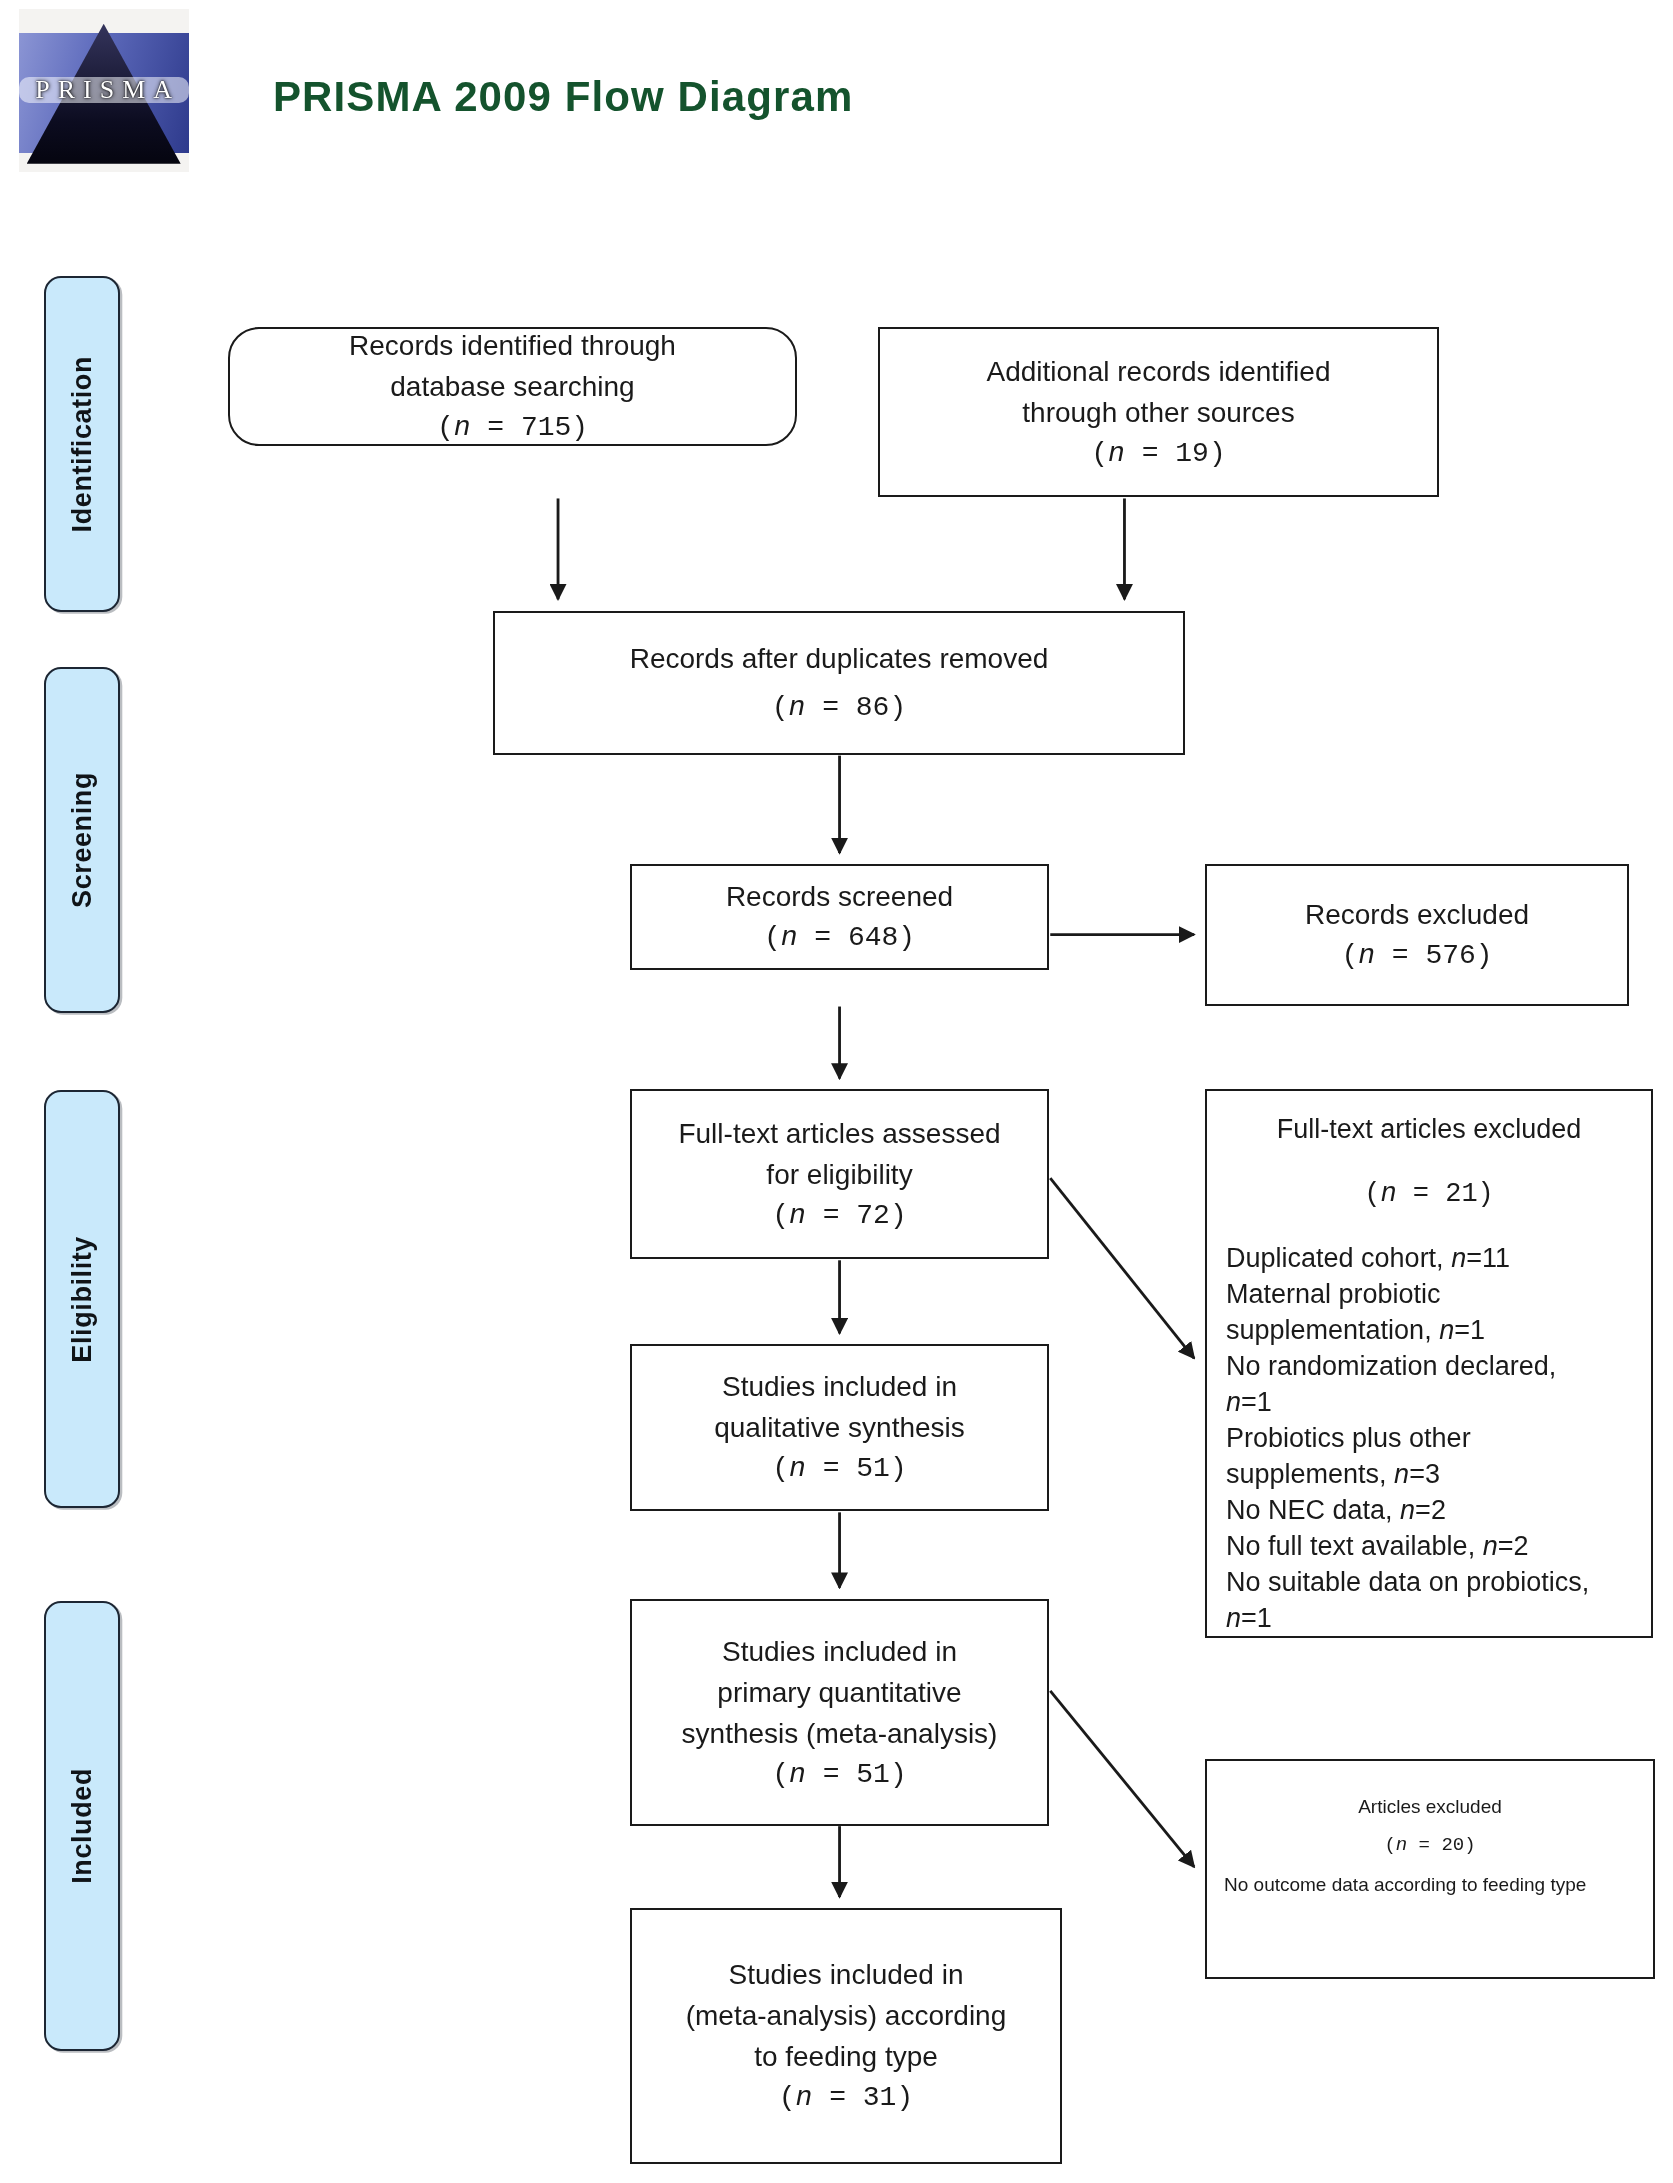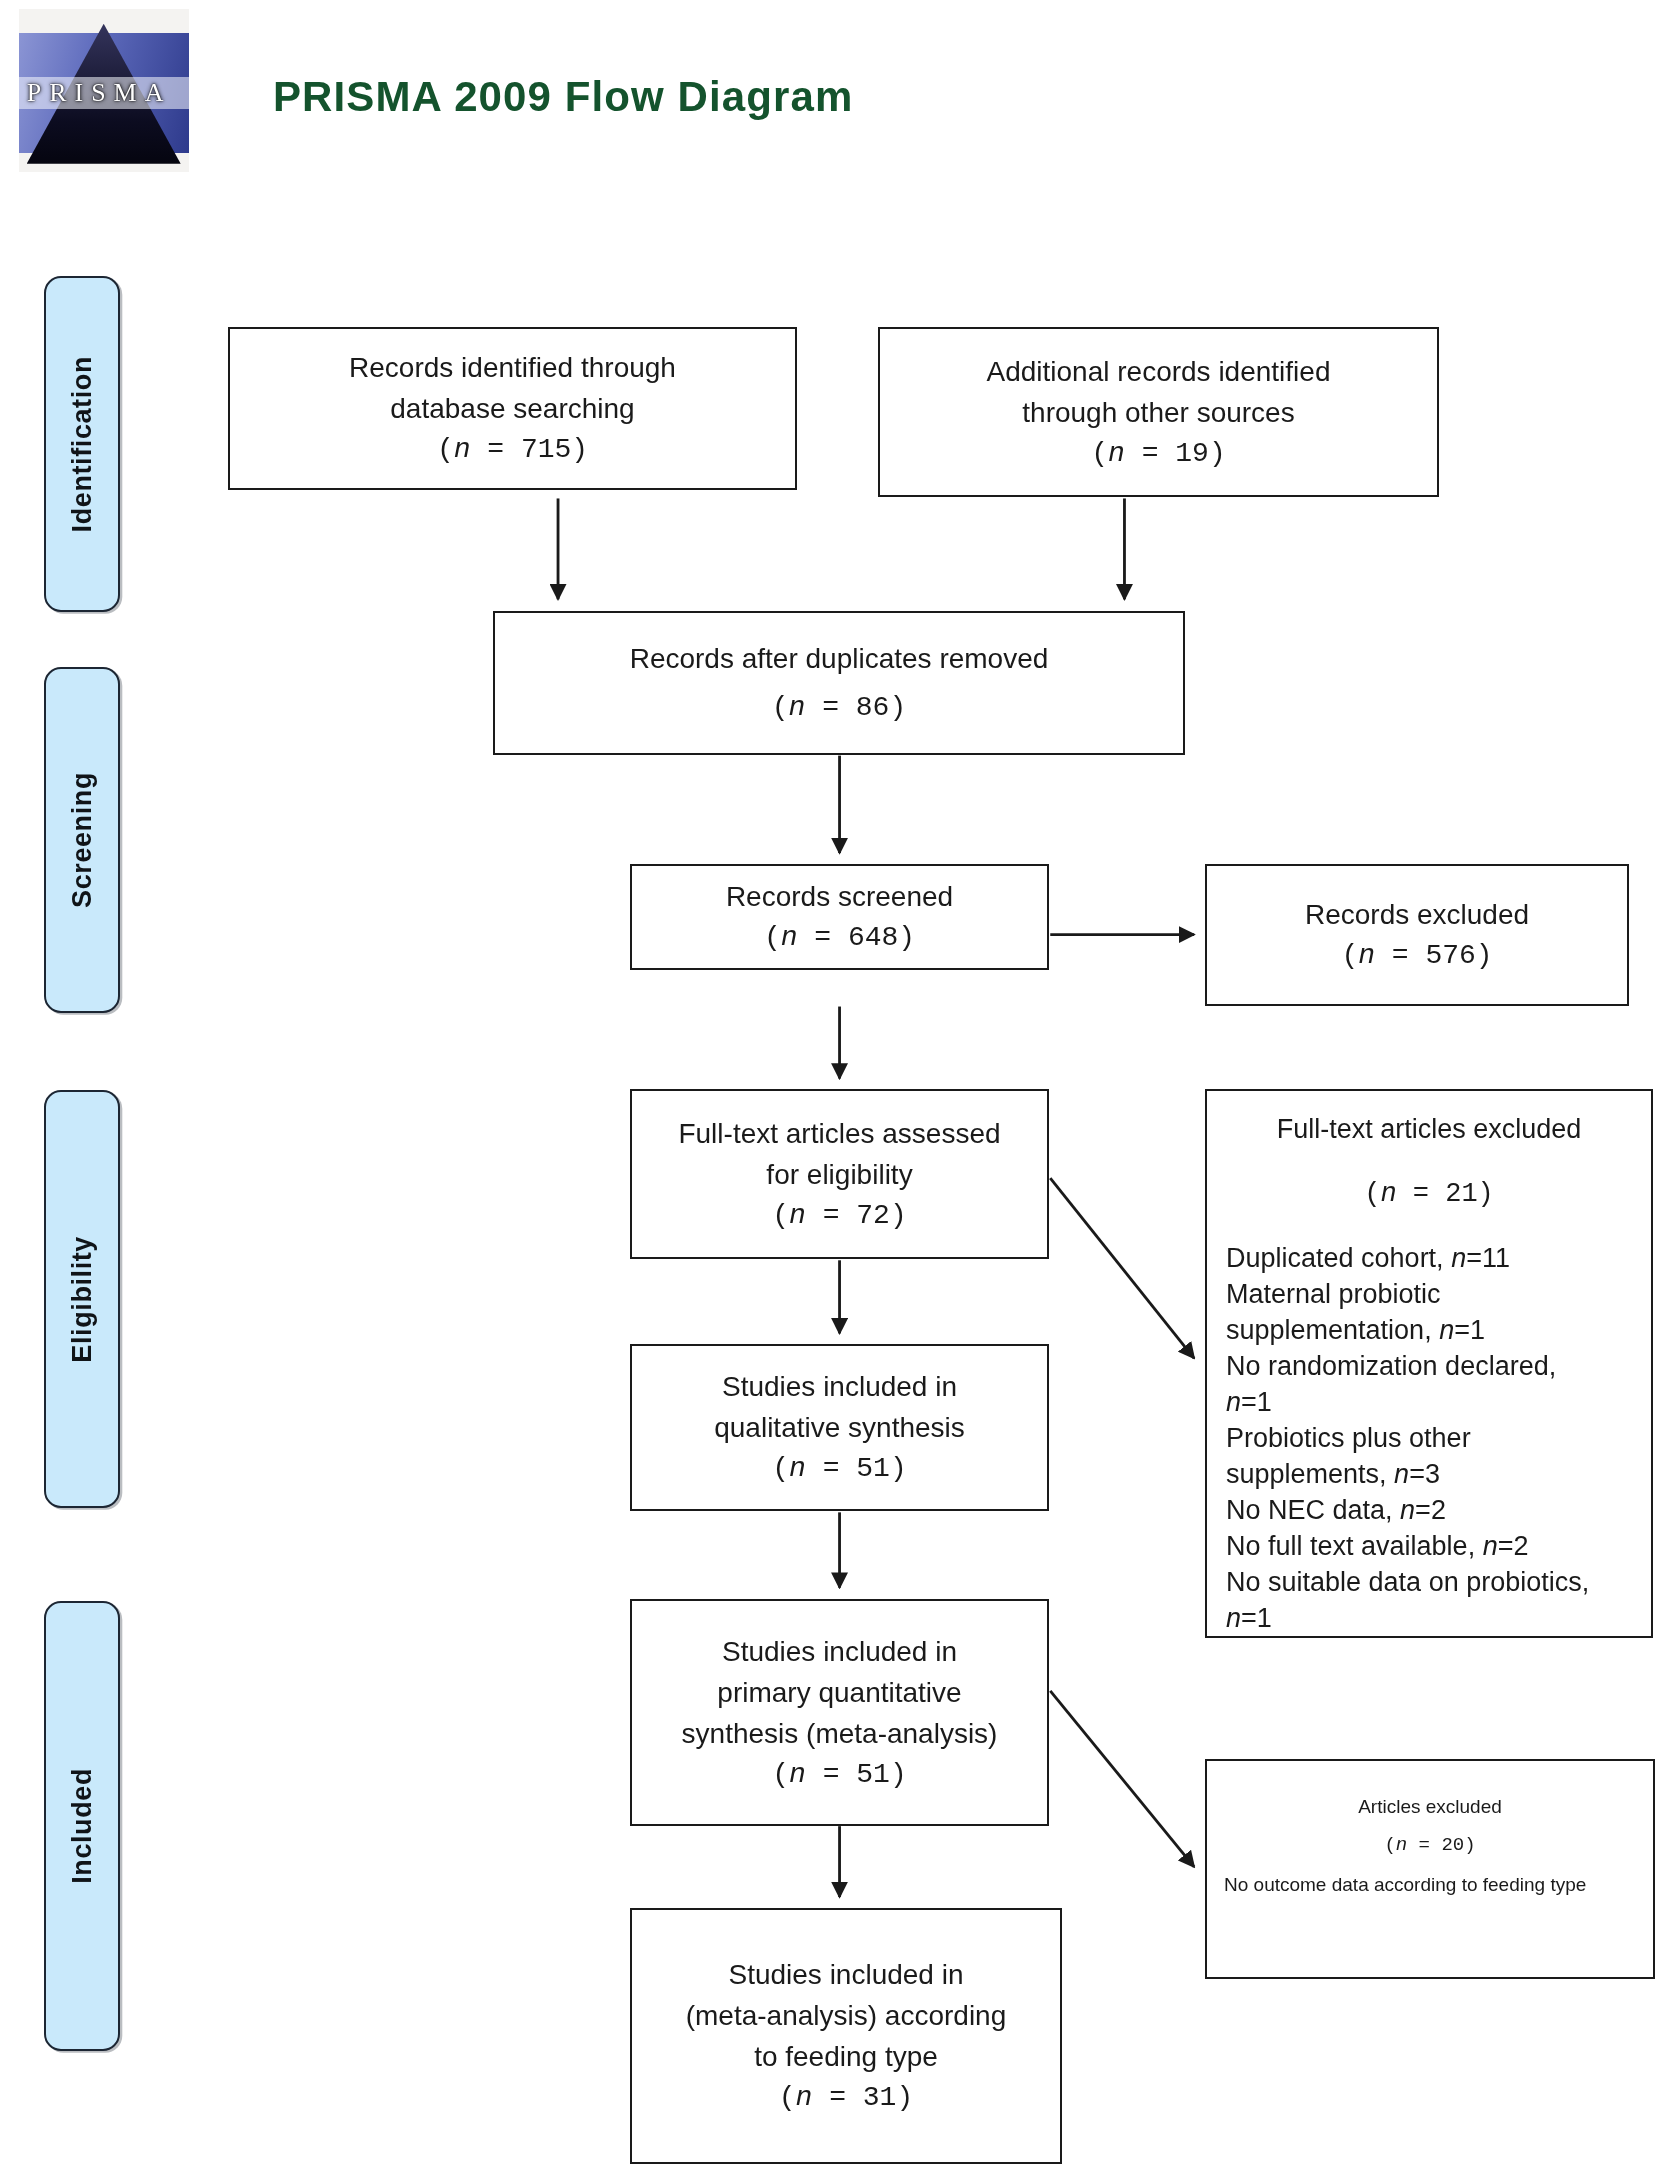--- a/index.html
+++ b/index.html
@@ -33,23 +33,23 @@
   .logo-blue{
     position:absolute; left:0; top:24px; width:100%; height:120px;
     background:linear-gradient(105deg, var(--logo-blue-light,#8b95d4) 0%, #5f6cbd 40%, var(--logo-blue-dark,#2e3a8c) 100%);
   }
   .logo-tri{
     position:absolute; left:8px; top:14.7px; width:154px; height:140px;
     background:linear-gradient(180deg,#34345c 0%,#0c0c20 70%,#05050f 100%);
     clip-path:polygon(50% 0, 100% 100%, 0 100%);
   }
   .logo-band{
-    position:absolute; left:0; top:68px; width:100%; height:32px;
+    position:absolute; left:0; top:68px; width:100%; height:26px;
     background:rgba(248,250,255,0.55);
-    display:flex; align-items:center; 
+    display:flex; align-items:center; justify-content:center;border-radius:10px;
   }
   .logo-band span{
     font-family:"Liberation Serif", serif;
     font-size:26px;
     letter-spacing:8px;
     padding-left:8px;
     color:#ffffff;
     text-shadow:0 0 4.5px #000, 0 0 1.7px #000;
   }
 
@@ -86,21 +86,21 @@
     align-items:center; justify-content:center;
     text-align:center;
     font-size:28px;
     line-height:41px;
     color:#1a1a1a;
   }
   .fbox .lines{width:100%;}
   .fbox .cnt{width:100%;font-family:Liberation Mono, monospace;}
   .fbox i{font-style:italic;}
 
-  #box-identified   {left:228px;  top:327px;  width:569px; height:163px;}
+  #box-identified   {left:228px;  top:327px;  width:569px; height:119px;border-radius:31px;}
   #box-additional   {left:878px; top:327px;  width:561px;  height:170px;}
   #box-dedup        {left:493px;  top:611px; width:692px; height:144px;gap:8px;}
   #box-screened     {left:630px; top:864px; width:419px;  height:106px;}
   #box-rec-excluded {left:1205px; top:864px; width:424px;  height:142px;}
   #box-ft-assessed  {left:630px; top:1089px; width:419px;  height:170px;}
   #box-qualitative  {left:630px; top:1344px; width:419px;  height:167px;}
   #box-primary      {left:630px; top:1599px; width:419px;  height:227px;}
   #box-feeding      {left:630px; top:1908px; width:432px;  height:256px;}
 
   #box-ft-excluded{

